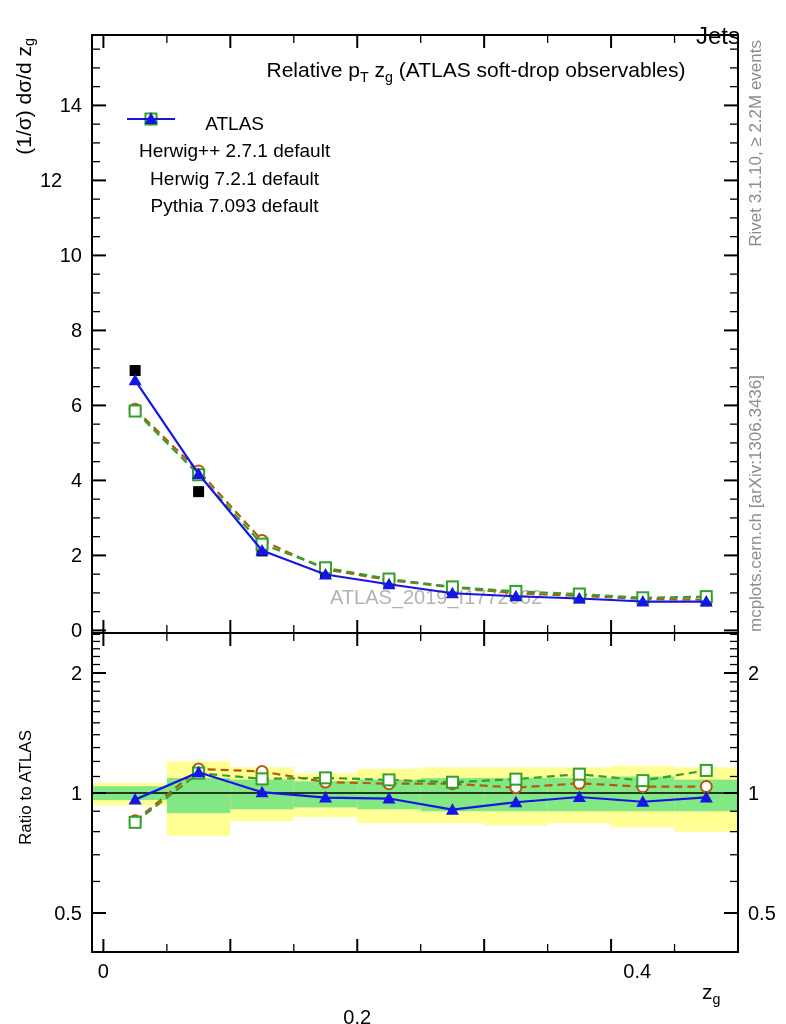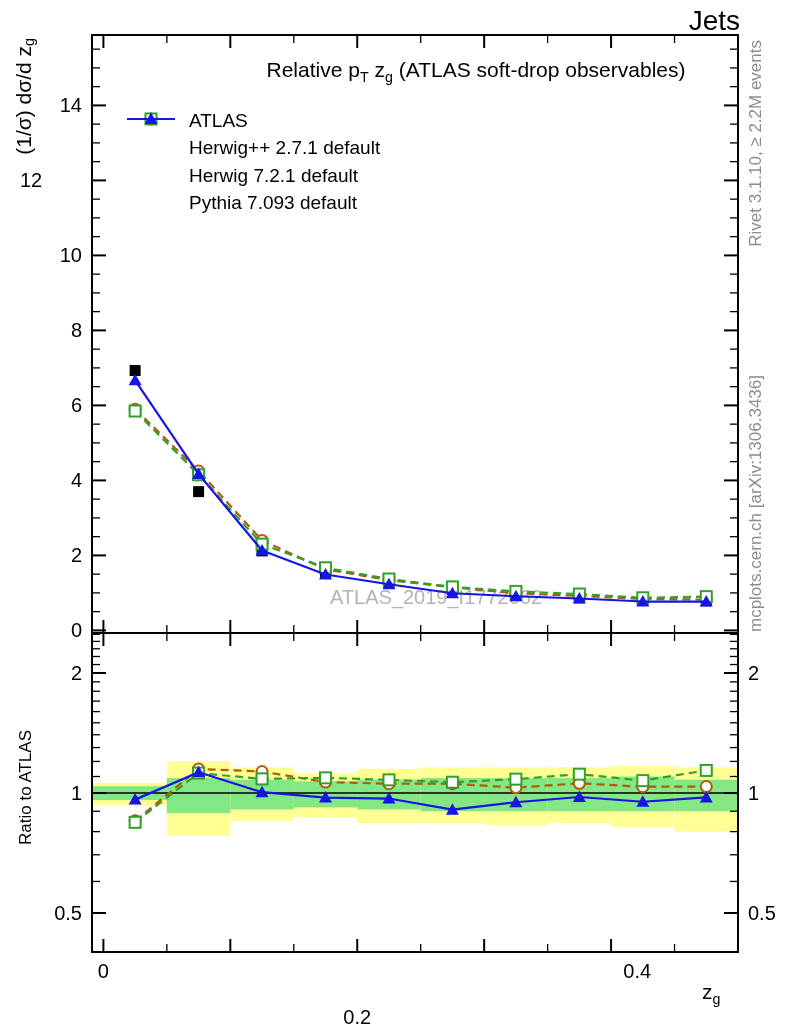--- a/index.html
+++ b/index.html
@@ -1,26 +1,26 @@
 <!DOCTYPE html>
 <html><head>
 <meta charset="utf-8">
 <style>
   html,body{margin:0;padding:0;background:#fff;}
   .page{position:relative;width:786px;height:1024px;background:#fff;
         font-family:"Liberation Sans",sans-serif;color:#000;overflow:hidden;}
   .page svg{position:absolute;left:0;top:0;}
   .txt{position:absolute;white-space:nowrap;}
   .hdr-left{left:100px;top:5px;font-size:24px;}
-  .hdr-right{right:46px;top:5px;font-size:28px;margin-left:28px;}
+  .hdr-right{right:46px;top:22px;font-size:24px;margin-left:28px;}
   .title{left:92px;top:58px;width:768px;text-align:center;font-size:21px;}
   .watermark{left:330px;top:586px;font-size:20px;color:#b3b3b3;z-index:0;}
   sub{font-size:68%;}
   .legend{position:absolute;left:126px;top:107px;z-index:2;}
-  .lrow{display:flex;align-items:center;height:27.5px;}
+  .lrow{display:flex;align-items:center;height:27.5px;flex-direction:column;}
   .lmark{width:50px;height:24px;display:inline-block;}
   .llab{margin-left:13px;font-size:19px;white-space:nowrap;}
   .vert{position:absolute;writing-mode:vertical-rl;transform:rotate(180deg);white-space:nowrap;}
   .ylabel-main{left:12px;top:38px;font-size:21px;}
   .ylabel-ratio{left:16px;top:730px;font-size:17px;}
   .note-top{left:746px;top:40px;font-size:17px;color:#8c8c8c;}
   .note-bottom{left:746px;bottom:392px;font-size:17px;color:#8c8c8c;}
   .xlabel{left:702px;top:980px;font-size:21px;}
   .ticklab{position:absolute;font-size:20px;line-height:30px;height:30px;}
 </style>
@@ -342,21 +342,21 @@
 
   <div class="txt xlabel"><span>z</span><sub>g</sub></div>
 
   <div id="tick-labels">
       <div class="ticklab" style="left: 20px; top: 615.4px; width: 62px; text-align: right;">0</div>
       <div class="ticklab" style="left: 20px; top: 540.4px; width: 62px; text-align: right;">2</div>
       <div class="ticklab" style="left: 20px; top: 465.4px; width: 62px; text-align: right;">4</div>
       <div class="ticklab" style="left: 20px; top: 390.4px; width: 62px; text-align: right;">6</div>
       <div class="ticklab" style="left: 20px; top: 315.4px; width: 62px; text-align: right;">8</div>
       <div class="ticklab" style="left: 20px; top: 240.4px; width: 62px; text-align: right;">10</div>
-      <div class="ticklab" style="left: 20px; top: 165.4px; width: 62px; text-align: left;">12</div>
+      <div class="ticklab" style="left: 20px; top: 165.4px; width: 62px; text-align: center;">12</div>
       <div class="ticklab" style="left: 20px; top: 90.4px; width: 62px; text-align: right;">14</div>
       <div class="ticklab" style="left: 20px; top: 898.021px; width: 62px; text-align: right;">0.5</div>
       <div class="ticklab" style="left: 748px; top: 898.021px; width: 62px; text-align: left;">0.5</div>
       <div class="ticklab" style="left: 20px; top: 778px; width: 62px; text-align: right;">1</div>
       <div class="ticklab" style="left: 748px; top: 778px; width: 62px; text-align: left;">1</div>
       <div class="ticklab" style="left: 20px; top: 657.979px; width: 62px; text-align: right;">2</div>
       <div class="ticklab" style="left: 748px; top: 657.979px; width: 62px; text-align: left;">2</div>
       <div class="ticklab" style="left: 63.4px; top: 956px; width: 80px; text-align: center;">0</div>
       <div class="ticklab" style="left: 317.24px; top: 1002px; width: 80px; text-align: center;">0.2</div>
       <div class="ticklab" style="left: 571.08px; top: 956px; width: 80px; text-align: right;">0.4</div>

